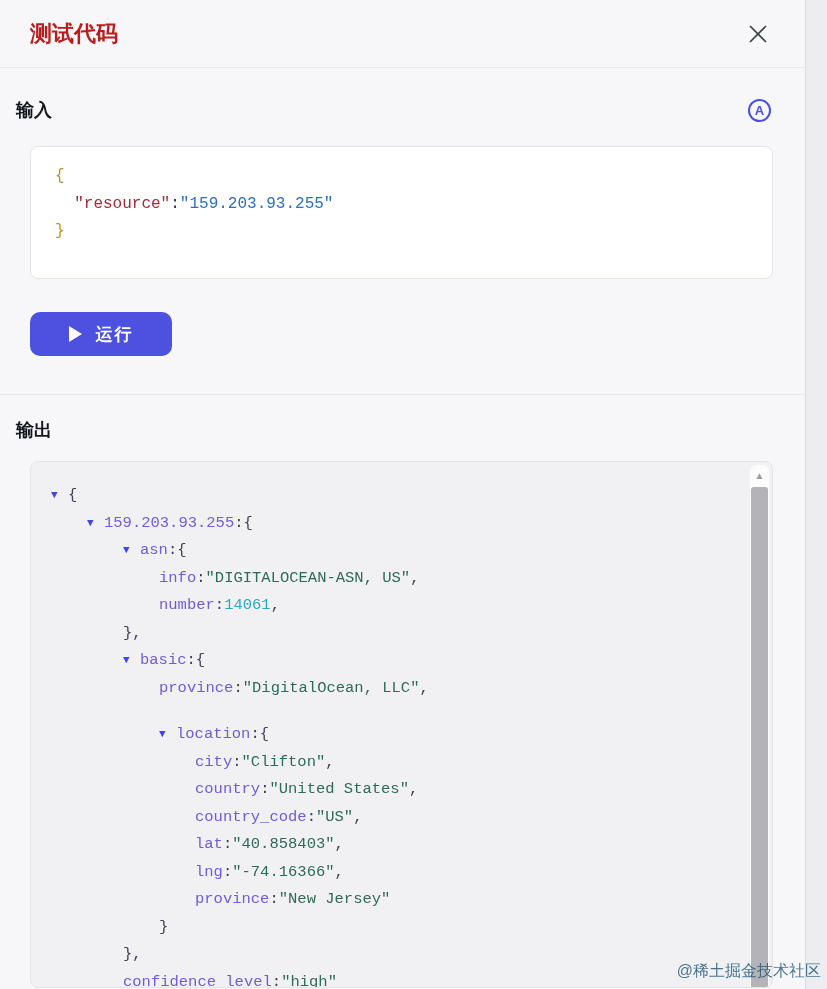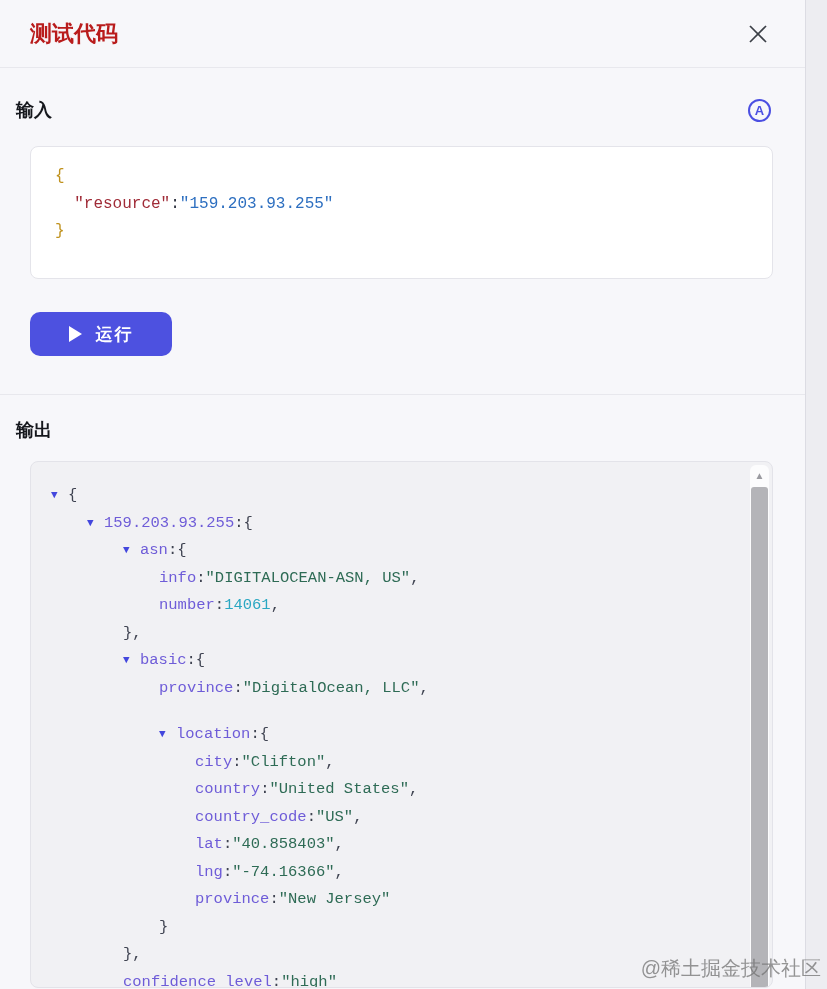--- a/index.html
+++ b/index.html
@@ -67,21 +67,21 @@
 
   
   .sbar{position:absolute;top:3px;right:3px;width:19px;bottom:0;
     background:#fcfcfd;border-radius:6px 6px 0 0;}
   .sbar-up{height:20px;display:flex;align-items:center;justify-content:center;
     color:#9a9aa0;font-size:10px;cursor:pointer;}
   .sbar-thumb{position:absolute;left:1px;right:1px;top:22px;bottom:0;
     background:#b4b4b8;border-radius:3px 3px 0 0;cursor:grab;}
 
   .watermark{position:absolute;right:6px;bottom:7px;z-index:9;
-    font-size:20px;color:#737373;opacity:0.75;}
+    font-size:16px;color:#0c4a6e;opacity:0.75;}
 </style>
 </head>
 <body>
 
 <div class="bg-strip"></div>
 
 <div class="panel">
 
   <div class="hdr">
     <div class="hdr-title">测试代码</div>

